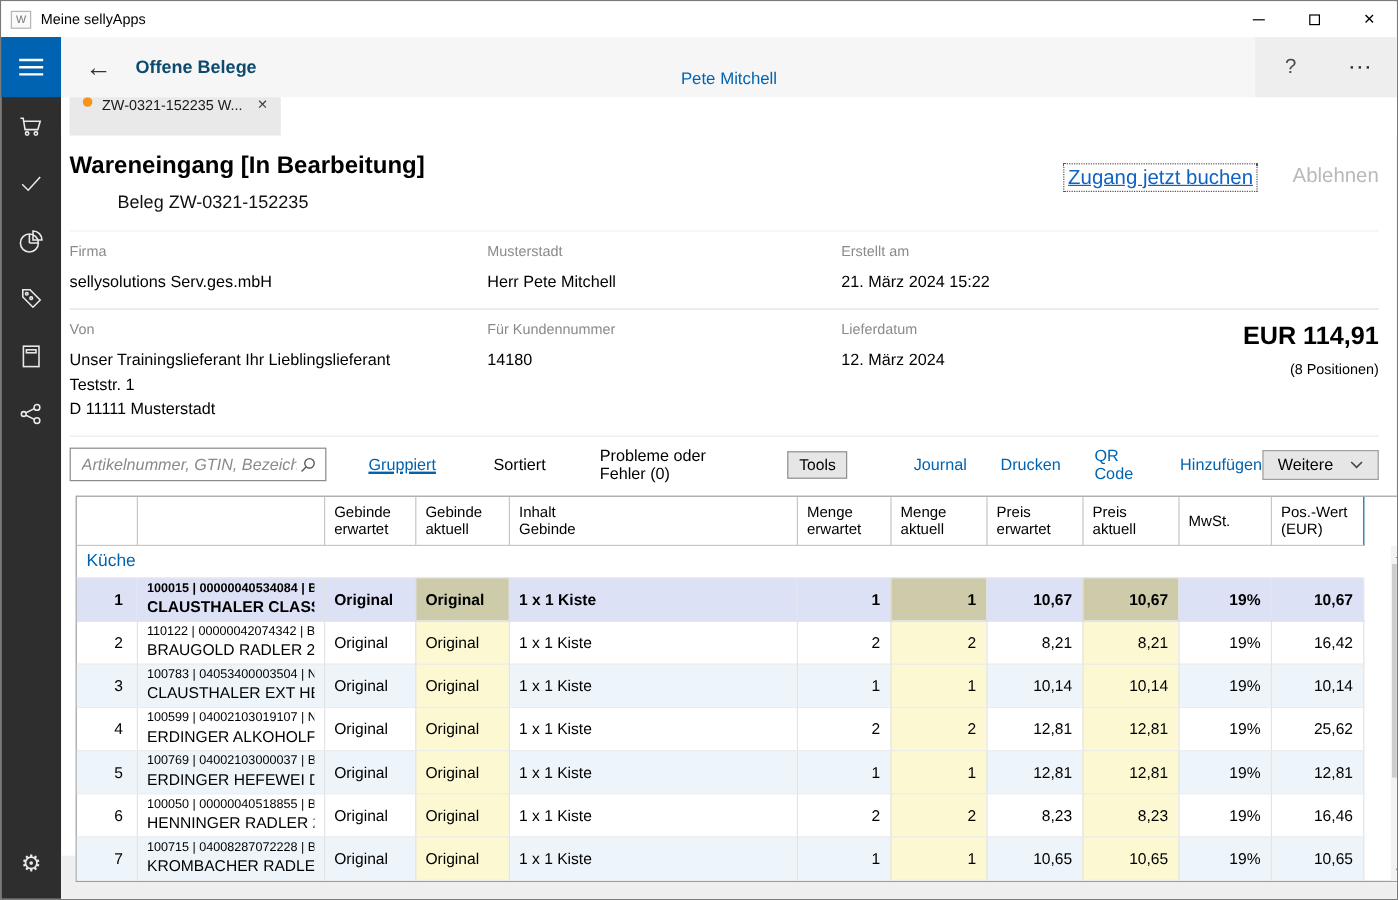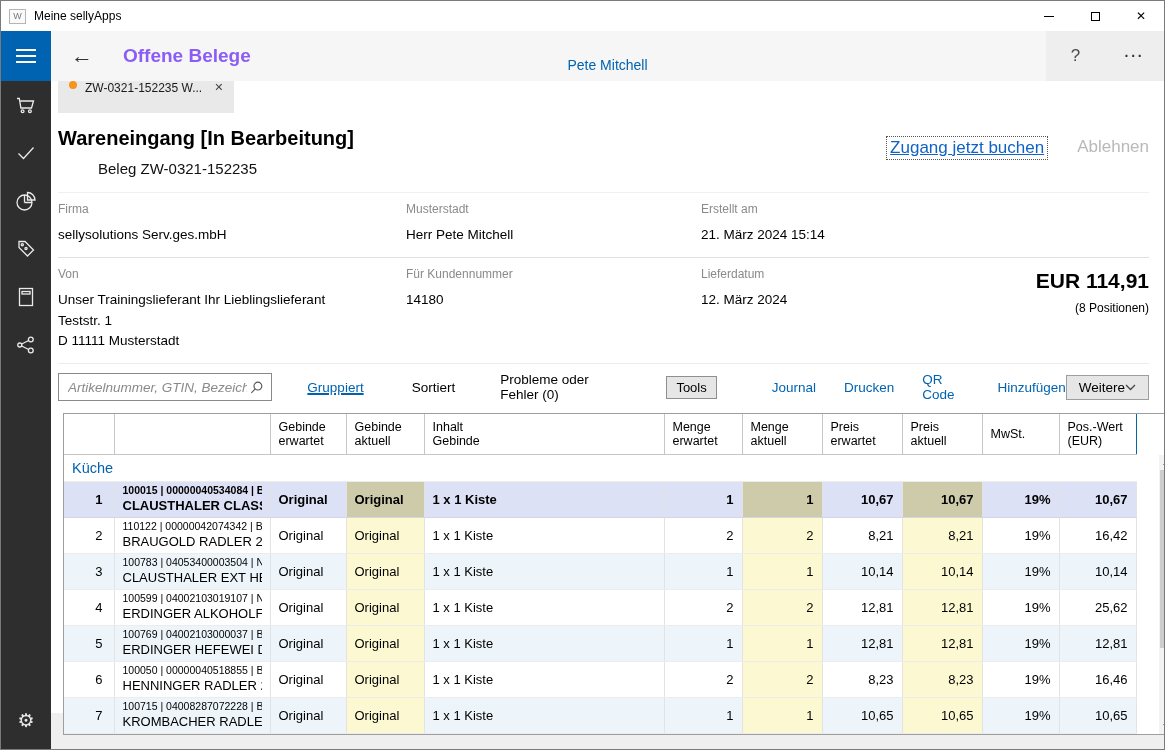--- a/index.html
+++ b/index.html
@@ -23,21 +23,21 @@
   .side-item{width:50px;height:48px;display:flex;align-items:center;justify-content:center;color:#e8e8e8;}
   .side-item:first-of-type{margin-top:4px;}
   .side-item svg{stroke:#eaeaea;fill:none;stroke-width:1.3;}
   .gear-item{margin-top:auto;margin-bottom:6px;font-family:"DejaVu Sans",sans-serif;font-size:19px;color:#e8e8e8;}
 
   .main{flex:1;display:flex;flex-direction:column;background:#fff;min-width:0;position:relative;}
 
   
   .appbar{height:50px;background:#f6f6f6;display:flex;align-items:center;position:relative;flex-shrink:0;}
   .back-btn{margin-left:20px;font-size:22px;color:#333;line-height:1;}
-  .appbar-title{font-size:19px;font-weight:bold;color:#8b5cf6;margin-left:30px;}
+  .appbar-title{font-size:15px;font-weight:bold;color:#0c4a6e;margin-left:20px;}
   .user-link{position:absolute;left:50%;transform:translateX(-50%);color:var(--accent,#0063b1);font-size:14px;margin-top:18px;}
   .appbar-right{margin-left:auto;display:flex;height:50px;}
   .appbar-btn{width:59px;height:50px;background:#eeeeee;display:flex;align-items:center;justify-content:center;
     font-size:17px;color:#4a4a4a;}
   .more-dots{letter-spacing:2px;font-weight:bold;font-size:14px;color:#333;}
 
   
   .tabrow{height:32px;background:#fff;display:flex;align-items:stretch;flex-shrink:0;}
   .tab{margin-left:7px;background:#e9e9e9;display:flex;padding:0 11px;font-size:12px;color:#1a1a1a;}
   .tab-dot{width:8px;height:8px;border-radius:50%;background:var(--tab_dot,#f7941d);margin-right:8px;}
@@ -67,21 +67,21 @@
   .search{width:253px;height:28px;border:1px solid #8a8a8a;display:flex;align-items:center;padding:0 7px;background:#fff;}
   .search input{border:none;outline:none;flex:1;font-size:13.5px;font-style:italic;color:#555;min-width:0;}
   .search input::placeholder{color:#8a8a8a;font-style:italic;}
   .cmd-link{color:var(--accent,#0063b1);}
   .cmd-link.active{text-decoration:underline;font-weight:bold;font-weight:normal;text-decoration-thickness:2px;}
   .cmd-text{color:#000;}
   .g1{margin-left:35px;} .g2{margin-left:48px;} .g3{margin-left:45px;}
   .tools-btn{margin-left:40px;background:var(--button_bg,#e6e6e6);border:1px solid #8f8f8f;font-size:13px;padding:3px 9px;color:#000;}
   .g4{margin-left:55px;} .g5{margin-left:28px;} .g6{margin-left:28px;} .g7{margin-left:28px;}
   .weitere-btn{margin-left:auto;background:var(--button_bg,#e6e6e6);border:1px solid #9e9e9e;font-size:13.5px;
-    padding:4px 12px;display:flex;align-items:center;color:#000;}
+    padding:4px 12px;display:flex;align-items:center;gap:14px;color:#000;}
 
   
   .table-wrap{margin-top:11px;margin-left:5px;width:1113px;border:1px solid #9e9e9e;position:relative;background:#fff;}
   table{border-collapse:collapse;table-layout:fixed;width:1072px;}
   th{font-weight:normal;font-size:12.5px;text-align:left;padding:2px 8px;height:40px;
      border-right:1px solid #c6c6c6;border-bottom:1px solid #c6c6c6;white-space:pre-line;vertical-align:middle;color:#000;}
   th:last-child{border-right:1px solid #0369a1;}
   td{font-size:13px;padding:2px 8px;border-right:1px solid #e3e3e3;border-bottom:1px solid #ececec;vertical-align:middle;color:#000;}
   tr.data-row{height:36px;}
   tr.group-row td{color:var(--accent,#0063b1);font-size:14.5px;padding:5px 8px;border-right:none;height:22px;}
@@ -226,21 +226,21 @@
             <div>
               <div class="f-label">Firma</div>
               <div class="f-value">sellysolutions Serv.ges.mbH</div>
             </div>
             <div>
               <div class="f-label">Musterstadt</div>
               <div class="f-value">Herr Pete Mitchell</div>
             </div>
             <div>
               <div class="f-label">Erstellt am</div>
-              <div class="f-value">21. März 2024 15:14</div>
+              <div class="f-value">21. März 2024 15:22</div>
             </div>
             <div></div>
           </div>
           <div class="meta-row second">
             <div>
               <div class="f-label">Von</div>
               <div class="f-value">Unser Trainingslieferant Ihr Lieblingslieferant
 Teststr. 1
 D 11111 Musterstadt</div>
             </div>

